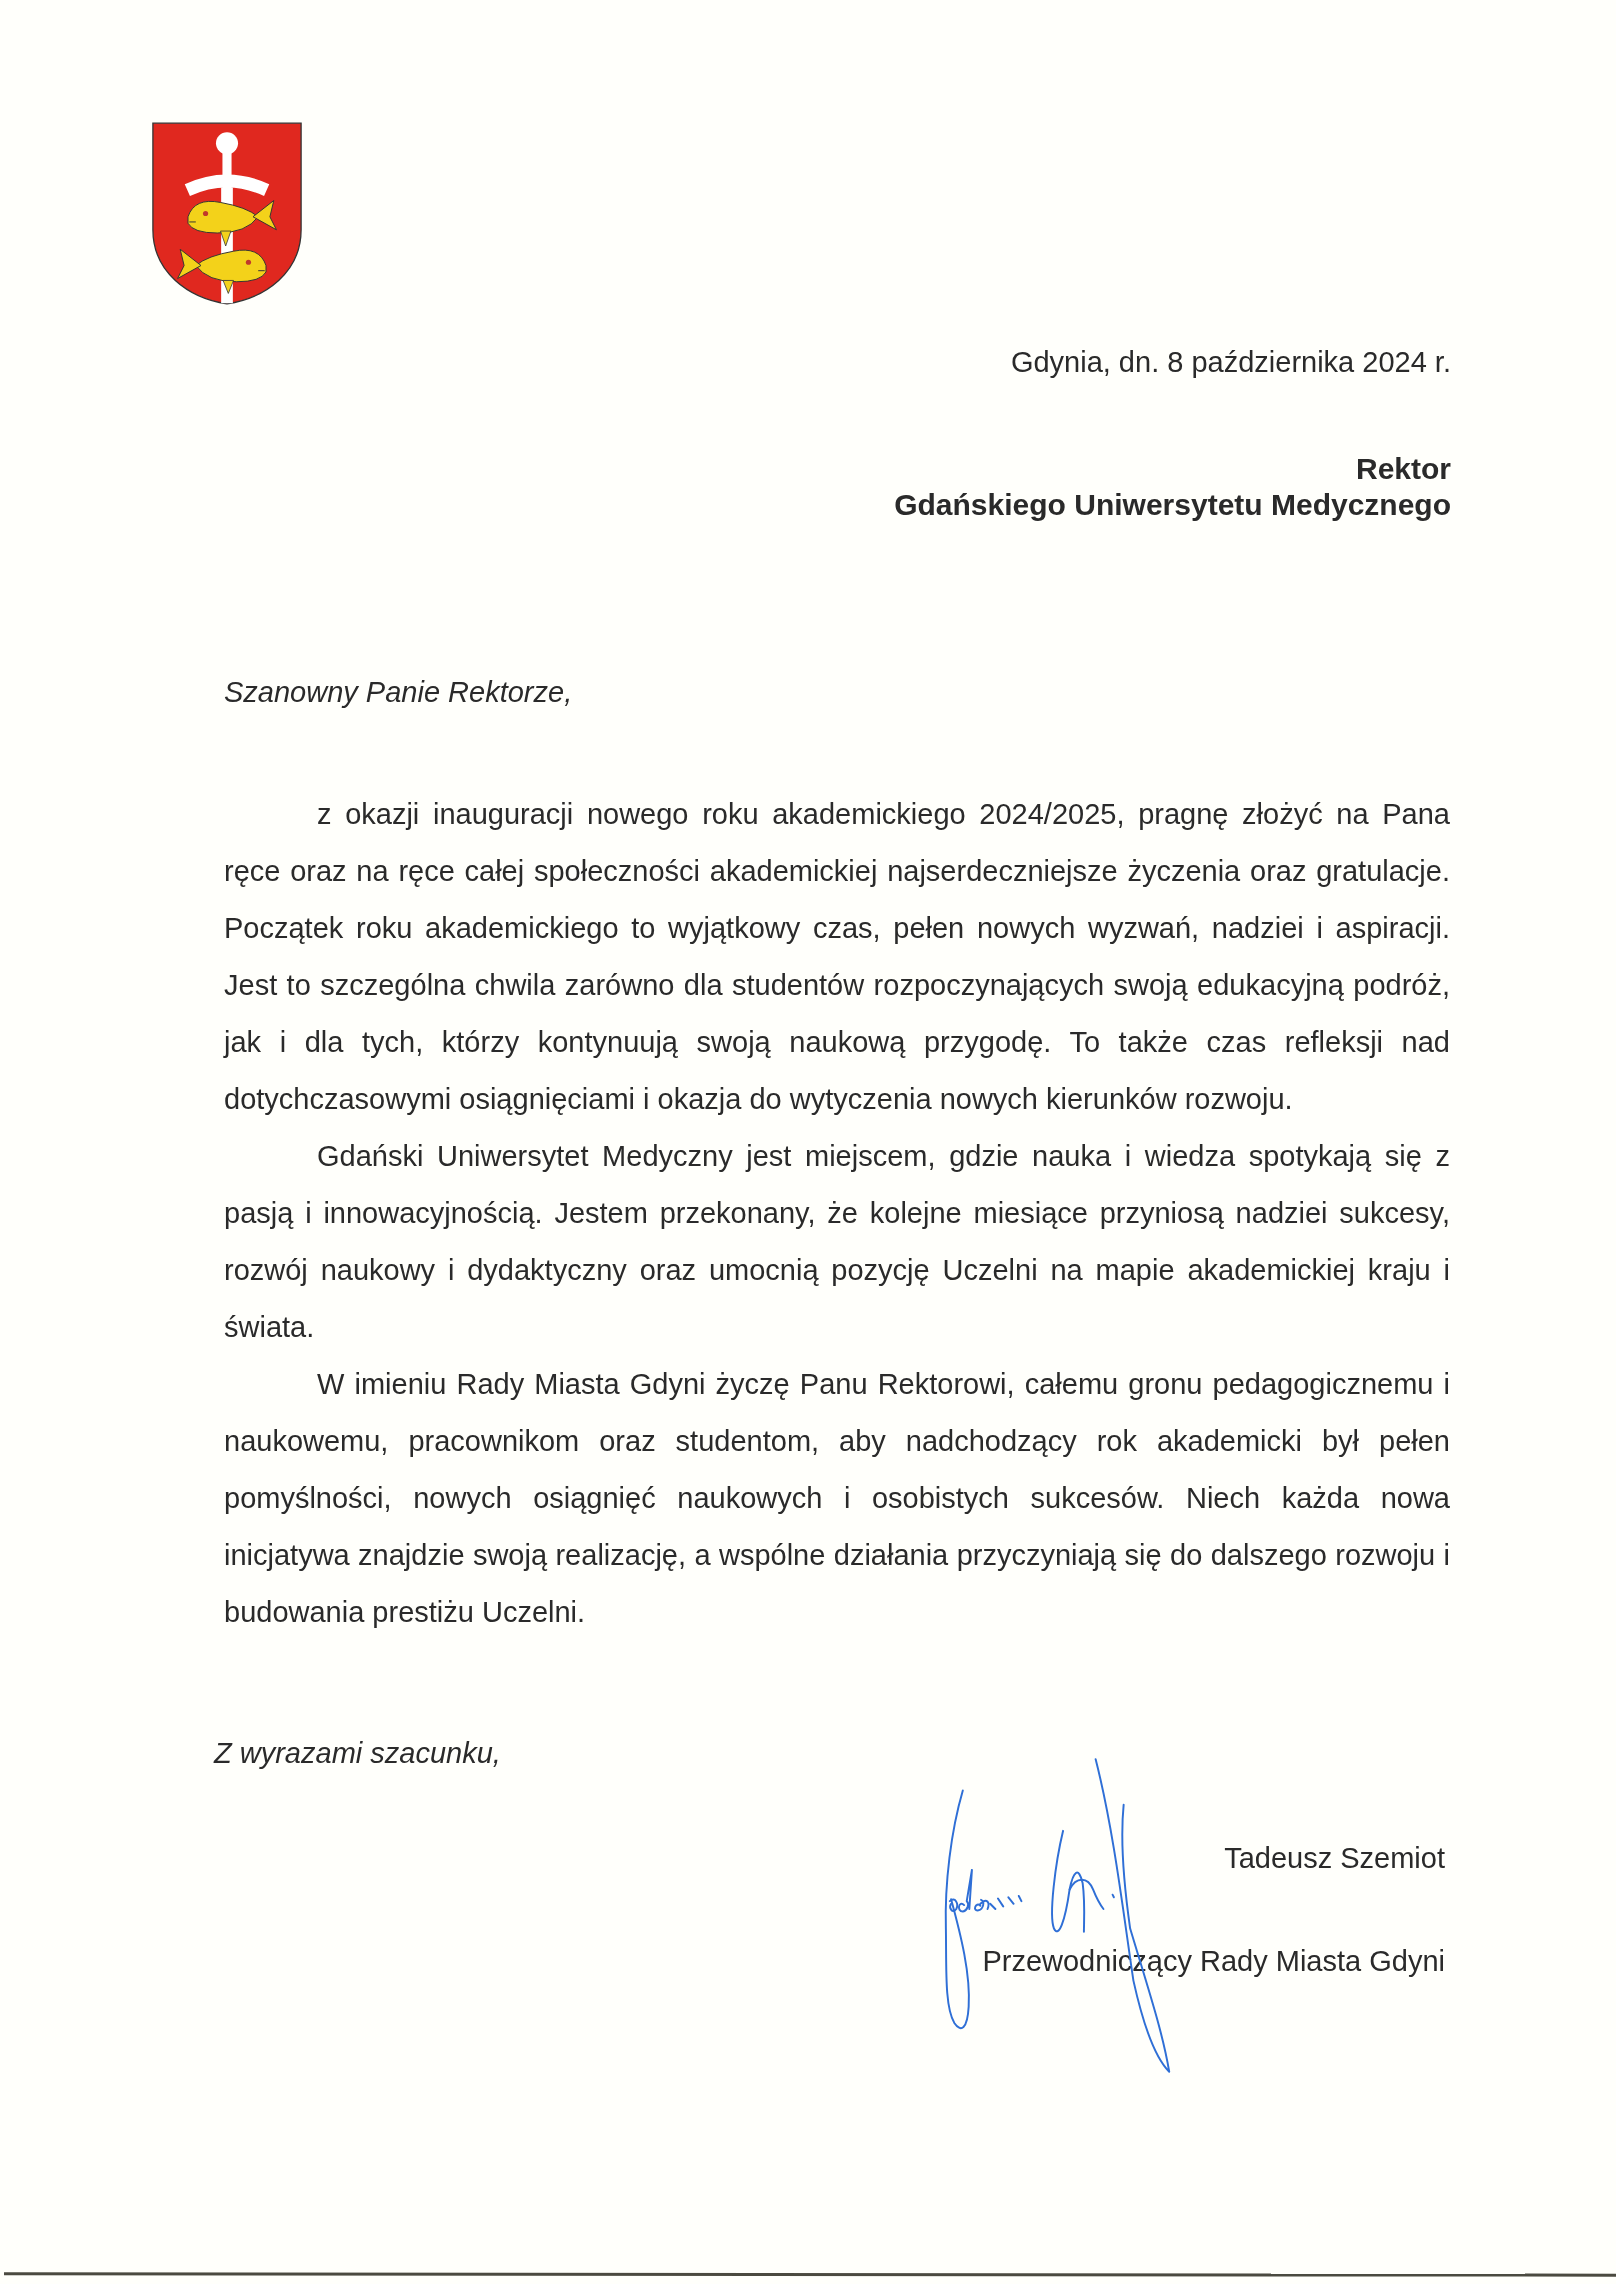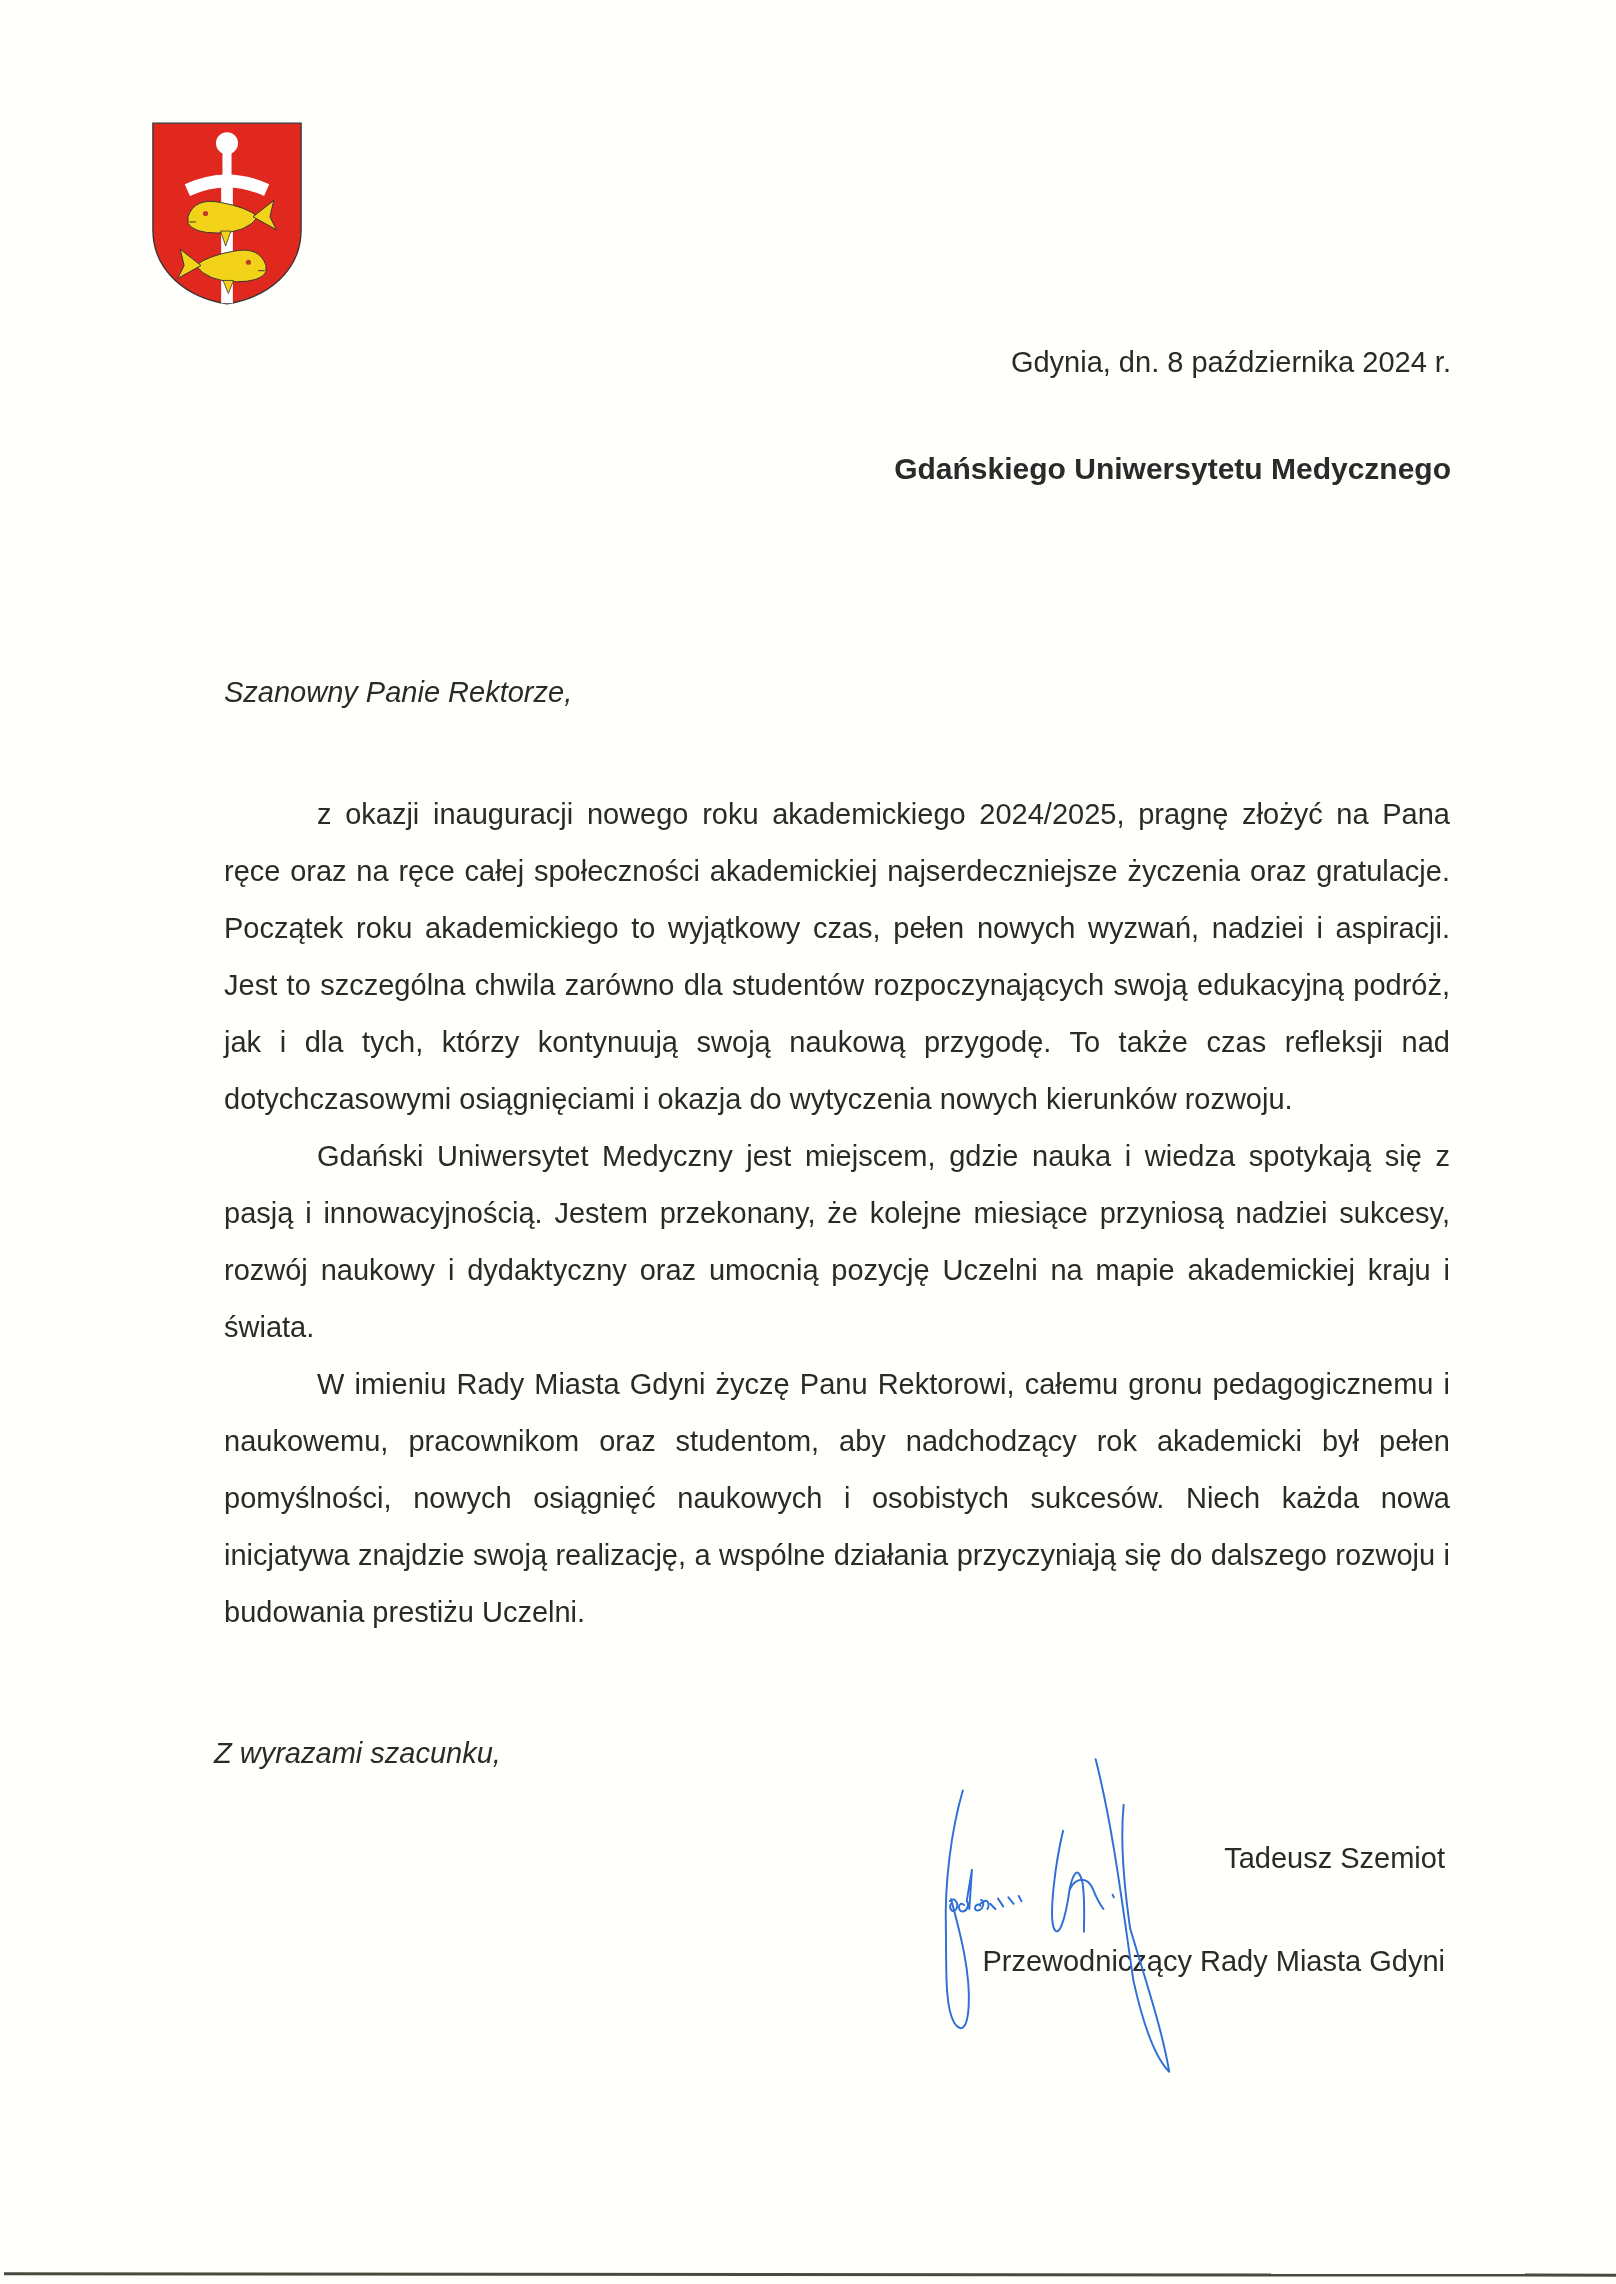--- a/index.html
+++ b/index.html
@@ -148,20 +148,21 @@
         <path d="M130 248 L122 268 L114 248 Z" fill="#f3d21a" stroke="#333" stroke-width="1.2"></path>
         <circle cx="153" cy="220" r="4" fill="#c0392b"></circle>
         <path d="M178 233 L168 233" stroke="#333" stroke-width="1.5"></path>
       </g>
     </svg>
   </div>
 
   <div class="date">Gdynia, dn. 8 października 2024 r.</div>
 
   <div class="recipient">
+    <div>Rektor</div>
     <div>Gdańskiego Uniwersytetu Medycznego</div>
   </div>
 
   <div class="salutation">Szanowny Panie Rektorze,</div>
 
   <div class="body-text">
     <p>z okazji inauguracji nowego roku akademickiego 2024/2025, pragnę złożyć na Pana ręce oraz na ręce całej społeczności akademickiej najserdeczniejsze życzenia oraz gratulacje. Początek roku akademickiego to wyjątkowy czas, pełen nowych wyzwań, nadziei i aspiracji. Jest to szczególna chwila zarówno dla studentów rozpoczynających swoją edukacyjną podróż, jak i dla tych, którzy kontynuują swoją naukową przygodę. To także czas refleksji nad dotychczasowymi osiągnięciami i okazja do wytyczenia nowych kierunków rozwoju.</p>
     <p>Gdański Uniwersytet Medyczny jest miejscem, gdzie nauka i wiedza spotykają się z pasją i innowacyjnością. Jestem przekonany, że kolejne miesiące przyniosą nadziei sukcesy, rozwój naukowy i dydaktyczny oraz umocnią pozycję Uczelni na mapie akademickiej kraju i świata.</p>
     <p>W imieniu Rady Miasta Gdyni życzę Panu Rektorowi, całemu gronu pedagogicznemu i naukowemu, pracownikom oraz studentom, aby nadchodzący rok akademicki był pełen pomyślności, nowych osiągnięć naukowych i osobistych sukcesów. Niech każda nowa inicjatywa znajdzie swoją realizację, a wspólne działania przyczyniają się do dalszego rozwoju i budowania prestiżu Uczelni.</p>
   </div>

